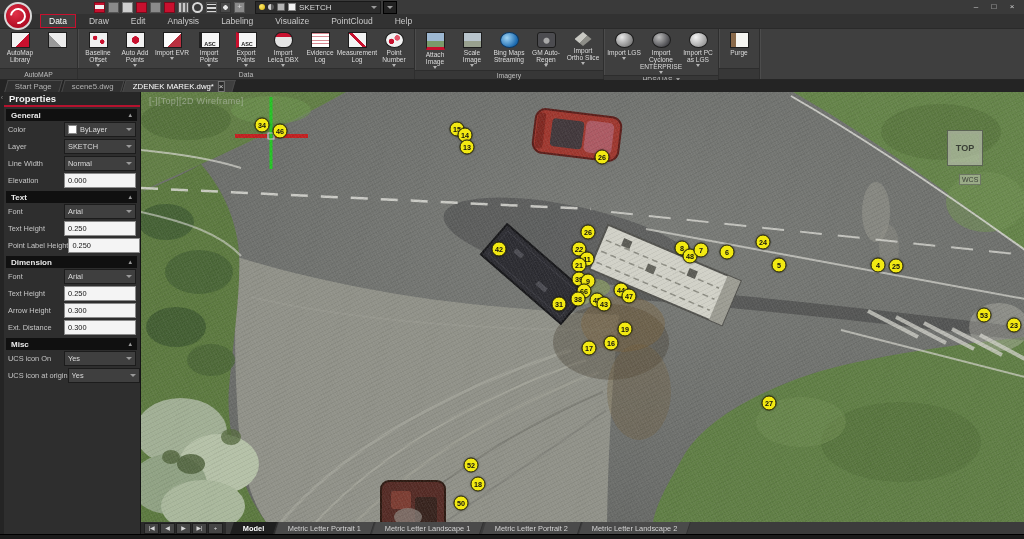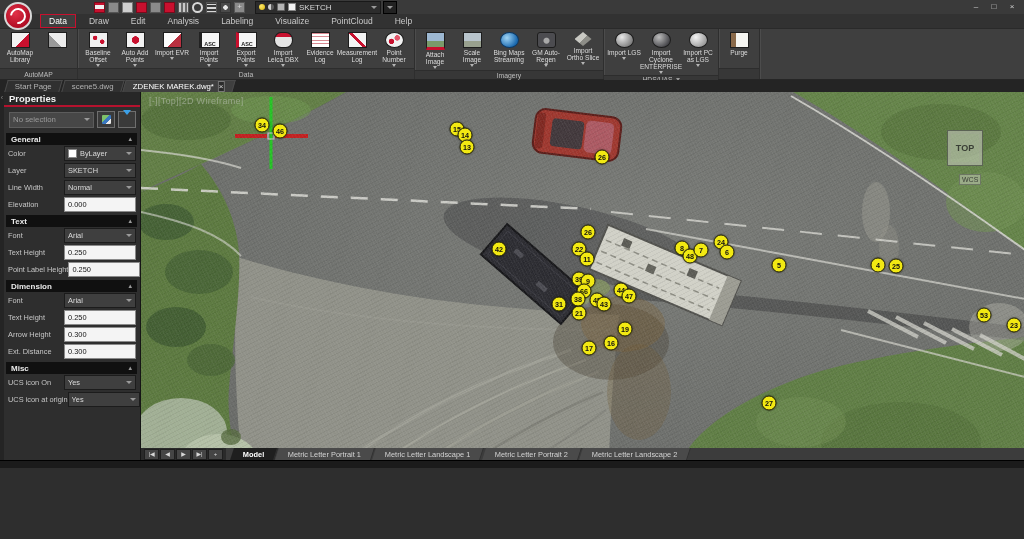--- a/index.html
+++ b/index.html
@@ -81,21 +81,21 @@
 
   
   .doctabs{height:12px;background:#242424;display:flex;align-items:flex-end;padding-left:6px;gap:2px;font-size:7.8px;flex:none}
   .dtab{padding:0 8px;height:11px;display:flex;align-items:center;gap:4px;background:#303030;
     color:#b2b2b2;border:1px solid #4a4a4a;border-bottom:none;transform:skewX(-16deg)}
   .dtab>span{transform:skewX(16deg);white-space:nowrap}
   .dtab.active{background:#3f3f3f;color:#fff}
   .dclose{font-size:8px;color:#ddd;border:1px solid #777;width:8px;height:8px;line-height:7px;text-align:center;background:#2b2b2b}
 
   
-  .main{display:flex;height:368px;flex:none}
+  .main{display:flex;height:442px;flex:none}
 
   
   .props{width:140px;background:#2e2e2e;display:flex;flex-direction:column;font-size:8px;
     border-right:1px solid #151515;flex:none;position:relative}
   .props-grip{position:absolute;left:0;top:0;bottom:0;width:4px;background:#242424;color:#888;
     font-size:7px;text-align:center;padding-top:2px}
   .props-header{height:13px;display:flex;align-items:center;padding-left:9px;color:#f2f2f2;
     font-weight:bold;font-size:9.5px;border-bottom:2px solid #b5122e;background:#272727}
   .sel-row{display:flex;gap:3px;padding:4px 4px 3px 9px;align-items:center}
   .sel-combo{flex:1;height:14px;background:#474747;border:1px solid #5c5c5c;color:#9a9a9a;
@@ -348,32 +348,20 @@
         <span>ZDENEK MAREK.dwg*</span>
         <span><span class="dclose">×</span></span>
       </div>
     </div>
 
   <div class="main">
 
     <div class="props">
       <div class="props-grip">‹</div>
       <div class="props-header">Properties</div>
-      <div class="sel-row">
-        <div class="sel-combo">
-          <span>No selection</span>
-          <span class="ddcaret"></span>
-        </div>
-        <div class="tool-btn">
-            <span class="qsel-ic"></span>
-          </div>
-        <div class="tool-btn">
-          <span><span class="funnel-top"></span><span class="funnel-stem"></span></span>
-        </div>
-      </div>
       <div id="props-sections">
           <div class="psec-h">
             <span>General</span>
             <span class="psec-arrow">▴</span>
           </div>
           <div class="prow">
             <span class="lbl">Color</span>
             <div class="ctrl dd">
               <span class="dd-val">
                 <span class="swatch"></span>
@@ -611,37 +599,37 @@
             <div class="marker" style="left: 121px; top: 33px;">34</div>
             <div class="marker" style="left: 139px; top: 39px;">46</div>
             <div class="marker" style="left: 316px; top: 37px;">15</div>
             <div class="marker" style="left: 324px; top: 43px;">14</div>
             <div class="marker" style="left: 326px; top: 55px;">13</div>
             <div class="marker" style="left: 461px; top: 65px;">26</div>
             <div class="marker" style="left: 447px; top: 140px;">26</div>
             <div class="marker" style="left: 358px; top: 157px;">42</div>
             <div class="marker" style="left: 438px; top: 157px; font-style: italic;">22</div>
             <div class="marker" style="left: 446px; top: 167px;">11</div>
-            <div class="marker" style="left: 438px; top: 173px; margin-top: 48px;">21</div>
+            <div class="marker" style="left: 438px; top: 173px;">21</div>
             <div class="marker" style="left: 438px; top: 187px;">39</div>
             <div class="marker" style="left: 447px; top: 189px;">9</div>
             <div class="marker" style="left: 443px; top: 199px;">66</div>
             <div class="marker" style="left: 437px; top: 207px;">38</div>
             <div class="marker" style="left: 418px; top: 212px;">31</div>
             <div class="marker" style="left: 456px; top: 208px;">45</div>
             <div class="marker" style="left: 463px; top: 212px;">43</div>
             <div class="marker" style="left: 480px; top: 198px;">44</div>
             <div class="marker" style="left: 488px; top: 204px;">47</div>
             <div class="marker" style="left: 484px; top: 237px;">19</div>
             <div class="marker" style="left: 470px; top: 251px;">16</div>
             <div class="marker" style="left: 448px; top: 256px;">17</div>
             <div class="marker" style="left: 541px; top: 156px;">8</div>
             <div class="marker" style="left: 549px; top: 164px;">48</div>
             <div class="marker" style="left: 560px; top: 158px;">7</div>
-            <div class="marker" style="left: 580px; top: 150px;">24</div>
+            <div class="marker" style="left: 622px; top: 150px;">24</div>
             <div class="marker" style="left: 586px; top: 160px;">6</div>
             <div class="marker" style="left: 638px; top: 173px;">5</div>
             <div class="marker" style="left: 737px; top: 173px;">4</div>
             <div class="marker" style="left: 755px; top: 174px;">25</div>
             <div class="marker" style="left: 843px; top: 223px;">53</div>
             <div class="marker" style="left: 873px; top: 233px;">23</div>
             <div class="marker" style="left: 628px; top: 311px;">27</div>
             <div class="marker" style="left: 330px; top: 373px;">52</div>
             <div class="marker" style="left: 337px; top: 392px;">18</div>
             <div class="marker" style="left: 320px; top: 411px;">50</div>

